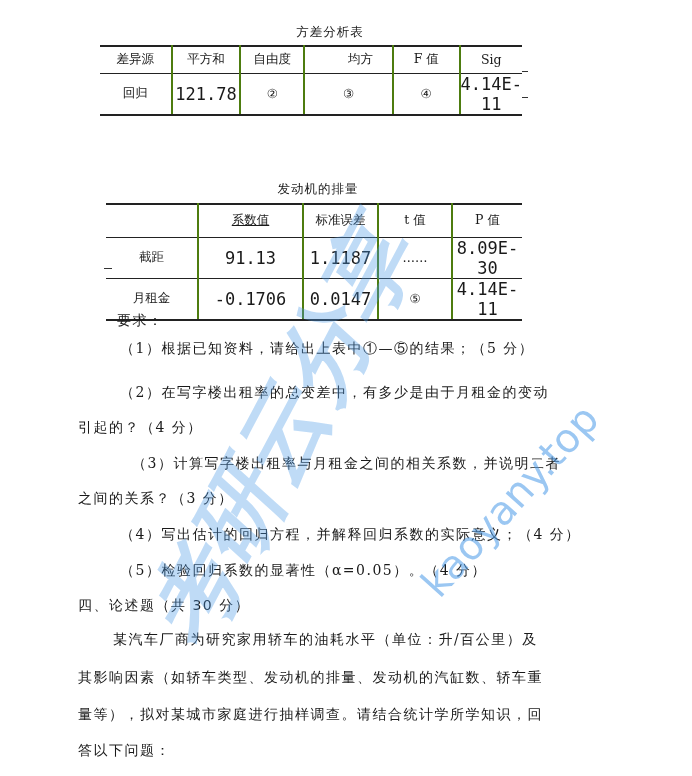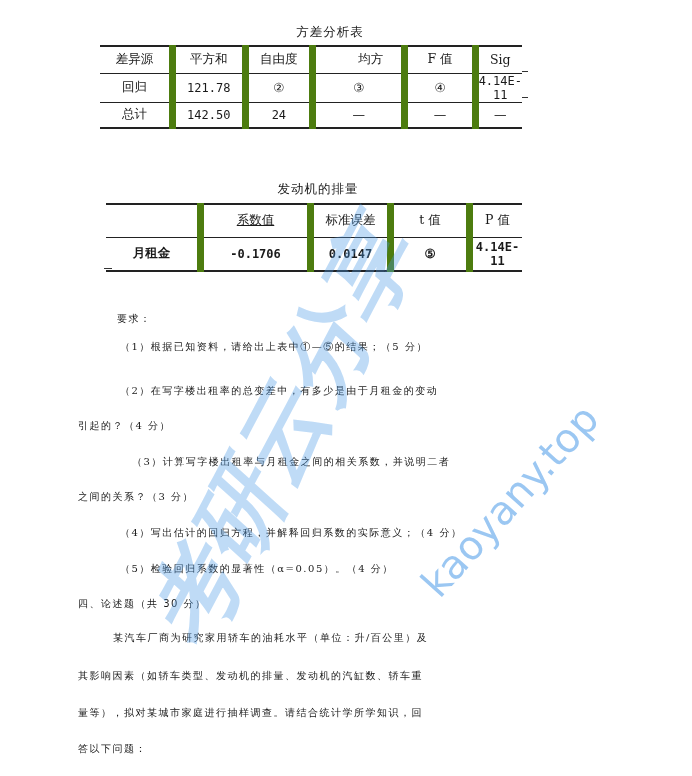--- a/index.html
+++ b/index.html
@@ -8,30 +8,30 @@
     font-family: "DejaVu Serif", "Liberation Serif", serif;
     color: #1a1a1a;
   }
   .caption {
     position: absolute; font-size: 12.5px; text-align: center; letter-spacing: 1px;
   }
   table.t {
     position: absolute; border-collapse: collapse; font-size: 12.5px;
   }
   table.t td {
-    border-left: 1px solid #222; border-right: 7px solid #4d7c0f;
+    border-left: 1px solid #222; border-right: 2px solid #4d7c0f;
     border-bottom: 1px solid #222;
     text-align: center; padding: 0; vertical-align: middle;
   }
   table.t tr:first-child td { border-top: 2px solid #222; }
   table.t tr:last-child td { border-bottom: 2px solid #222; }
   table.t td:first-child { border-left: none; }
   table.t td:last-child { border-right: none; }
-  .num { font-family: "DejaVu Sans Mono", "Liberation Mono", monospace; font-size: 12px; }
-  .p { position: absolute; font-size: 10px; letter-spacing: 1.5px; white-space: nowrap; }
+  .num { font-family: "DejaVu Sans Mono", "Liberation Mono", monospace; font-size: 17px; }
+  .p { position: absolute; font-size: 14px; letter-spacing: 1.5px; white-space: nowrap; }
   .bold { font-weight: normal; font-family: "DejaVu Sans", "Liberation Sans", sans-serif; }
   .wm { position: absolute; color: #4a9ae8; opacity: 0.35; pointer-events: none; white-space: nowrap; }
   .wm-cn { font-family: "DejaVu Serif", serif; font-size: 92px; font-style: italic; font-weight: bold; transform: rotate(-62deg); transform-origin: left top; }
   .wm-url { font-family: "DejaVu Sans", "Liberation Sans", sans-serif; font-size: 40px; transform: rotate(-48deg); transform-origin: left top; opacity: 0.55; }
   .tick { position: absolute; background: #333; height: 1px; }
 </style>
 </head>
 <body>
 
 <div class="caption" style="left:260px; top:24px; width:140px;">方差分析表</div>
@@ -46,44 +46,43 @@
     <td>Sig</td>
   </tr>
   <tr style="height:25px;margin-top:16px;">
     <td>回归</td>
     <td class="num">121.78</td>
     <td>②</td>
     <td>③</td>
     <td>④</td>
     <td class="num">4.14E-11</td>
   </tr>
-  <tr style="height:26px;">
-    <td>总计</td>
-    <td class="num">142.50</td>
-    <td class="num">24</td>
-    <td>—</td>
-    <td>—</td>
-    <td>—</td>
-  </tr>
 </tbody>
   </table>
 <div class="tick" style="left:522px; top:71px; width:6px;"></div>
 <div class="tick" style="left:522px; top:97px; width:6px;"></div>
 
 <div class="caption" style="left:248px; top:181px; width:140px;">发动机的排量</div>
 <table class="t" style="left:106px; top:203px; width:416px;">
   <tbody>
       <tr style="height:33px;">
     <td style="width:91px;"></td>
     <td style="width:103px;text-decoration:underline;">系数值</td>
     <td style="width:73px;">标准误差</td>
     <td style="width:72px;">t 值</td>
     <td>P 值</td>
   </tr>
-  <tr style="height:34px;font-weight:bold;">
+  <tr style="height:32px;">
+    <td>截距</td>
+    <td class="num">91.13</td>
+    <td class="num">1.1187</td>
+    <td>……</td>
+    <td class="num">8.09E-30</td>
+  </tr>
+  <tr style="height:34px;">
     <td>月租金</td>
     <td class="num">-0.1706</td>
     <td class="num">0.0147</td>
     <td>⑤</td>
     <td class="num">4.14E-11</td>
   </tr>
 </tbody>
   </table>
 <div class="tick" style="left:104px; top:268px; width:8px;"></div>
 

